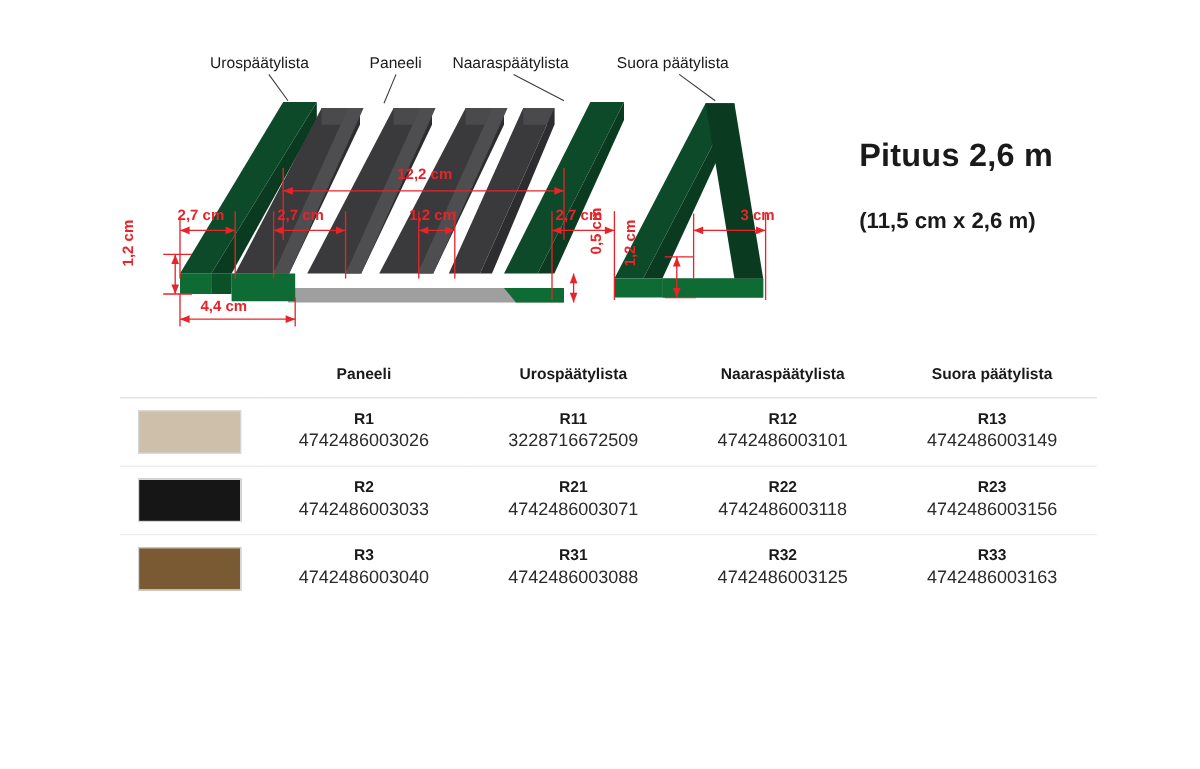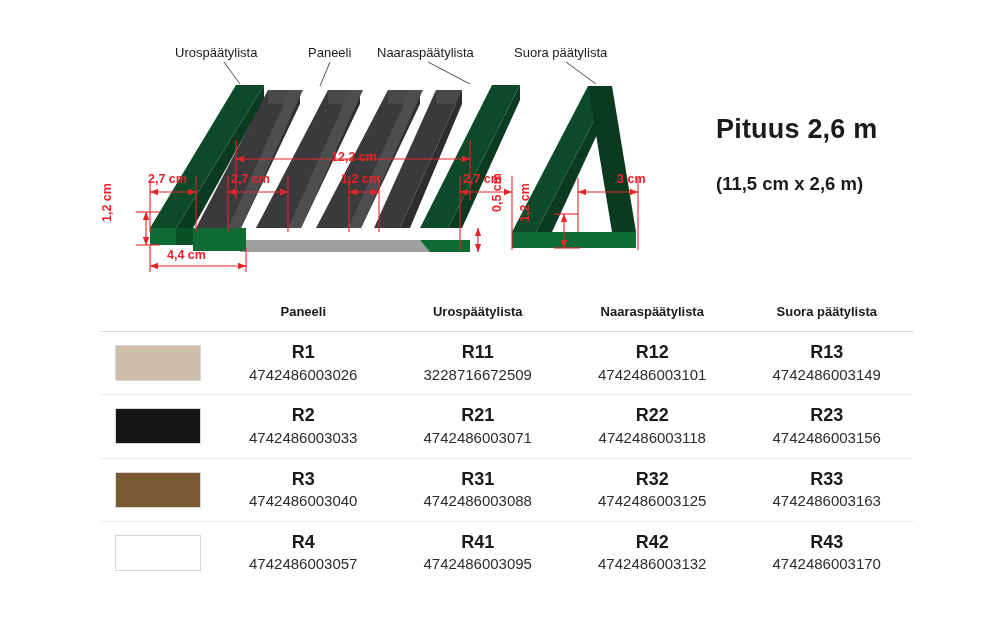--- a/index.html
+++ b/index.html
@@ -78,21 +78,21 @@
   }
   #code-table th.swatch-col { width: 116px; }
   #code-table td {
     text-align: center;
     padding: 9px 0 9px 0;
     vertical-align: middle;
     border-bottom: 1px solid #ececec;
   }
   #code-table tr:last-child td { border-bottom: none; }
   .code-name {
-    font-size: 18px;
+    font-size: 13px;
     font-weight: 700;
     line-height: 1.25;
     display: block;
   }
   .code-num {
     font-size: 15px;
     color: #2b2b2b;
     line-height: 1.45;
     display: block;
   }
@@ -225,21 +225,21 @@
       <line x1="428" y1="62" x2="470" y2="84"></line>
       <line x1="566" y1="62" x2="596" y2="84"></line>
     </g>
   </svg>
 
   <div class="part-label" style="left:175px;top:45px;">Urospäätylista</div>
   <div class="part-label" style="left:308px;top:45px;">Paneeli</div>
   <div class="part-label" style="left:377px;top:45px;">Naaraspäätylista</div>
   <div class="part-label" style="left:514px;top:45px;">Suora päätylista</div>
 
-  <div class="dim-label" style="left:331px;top:150px;">12,2 cm</div>
+  <div class="dim-label" style="left:331px;top:138px;">12,2 cm</div>
   <div class="dim-label" style="left:148px;top:172px;">2,7 cm</div>
   <div class="dim-label" style="left:231px;top:172px;">2,7 cm</div>
   <div class="dim-label" style="left:341px;top:172px;">1,2 cm</div>
   <div class="dim-label" style="left:463px;top:172px;">2,7 cm</div>
   <div class="dim-label" style="left:593px;top:172px;margin-left:24px;">3 cm</div>
   <div class="dim-label" style="left:100px;top:222px;transform:rotate(-90deg);transform-origin:left top;">1,2 cm</div>
   <div class="dim-label" style="left:490px;top:212px;transform:rotate(-90deg);transform-origin:left top;">0,5 cm</div>
   <div class="dim-label" style="left:518px;top:222px;transform:rotate(-90deg);transform-origin:left top;">1,2 cm</div>
   <div class="dim-label" style="left:167px;top:248px;">4,4 cm</div>
 
@@ -319,36 +319,15 @@
           </td>
           <td>
             <span class="code-name">R32</span>
             <span class="code-num">4742486003125</span>
           </td>
           <td>
             <span class="code-name">R33</span>
             <span class="code-num">4742486003163</span>
           </td>
         </tr>
-        <tr>
-          <td class="swatch-cell">
-            <span class="swatch" style="background: rgb(255, 255, 255);"></span>
-          </td>
-          <td>
-            <span class="code-name">R4</span>
-            <span class="code-num">4742486003057</span>
-          </td>
-          <td>
-            <span class="code-name">R41</span>
-            <span class="code-num">4742486003095</span>
-          </td>
-          <td>
-            <span class="code-name">R42</span>
-            <span class="code-num">4742486003132</span>
-          </td>
-          <td>
-            <span class="code-name">R43</span>
-            <span class="code-num">4742486003170</span>
-          </td>
-        </tr>
       </tbody>
   </table>
 </div>
 
 </body></html>

